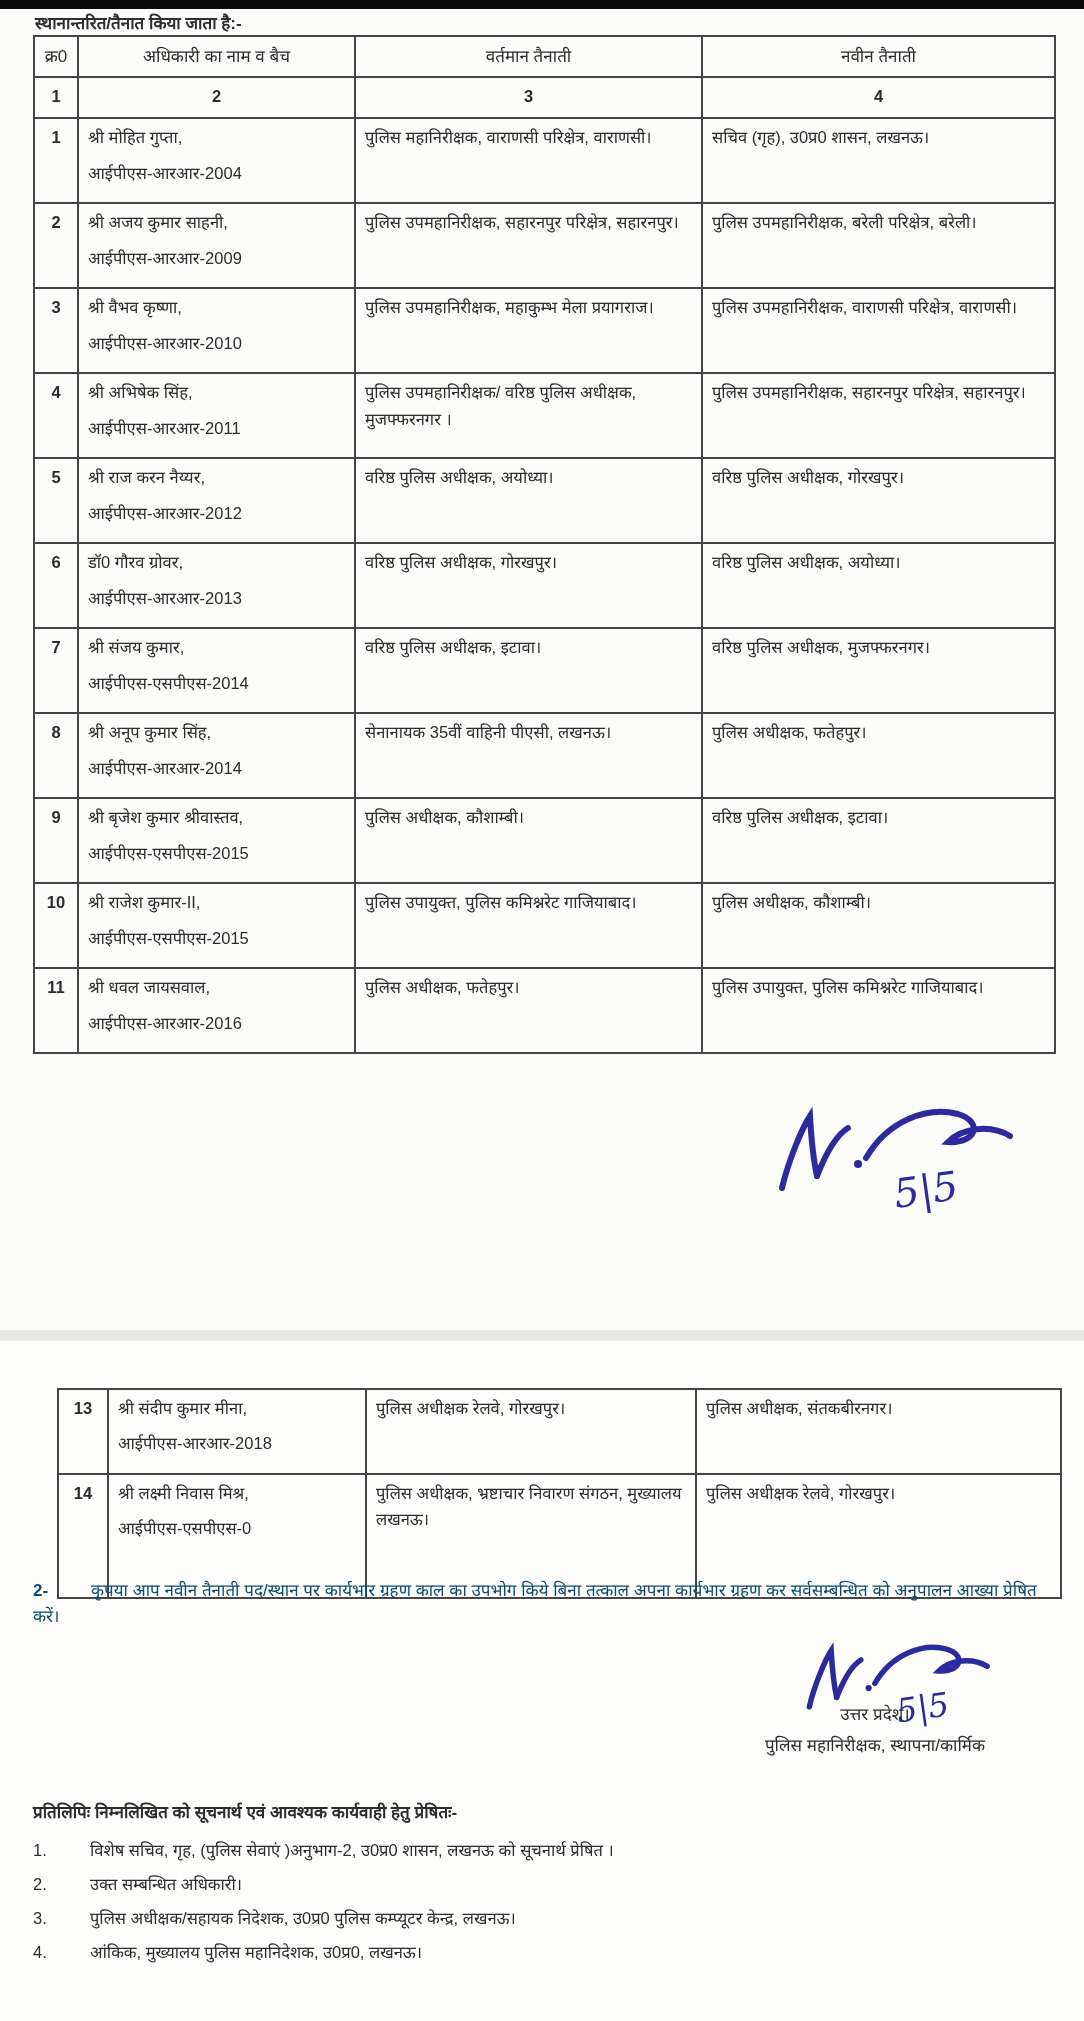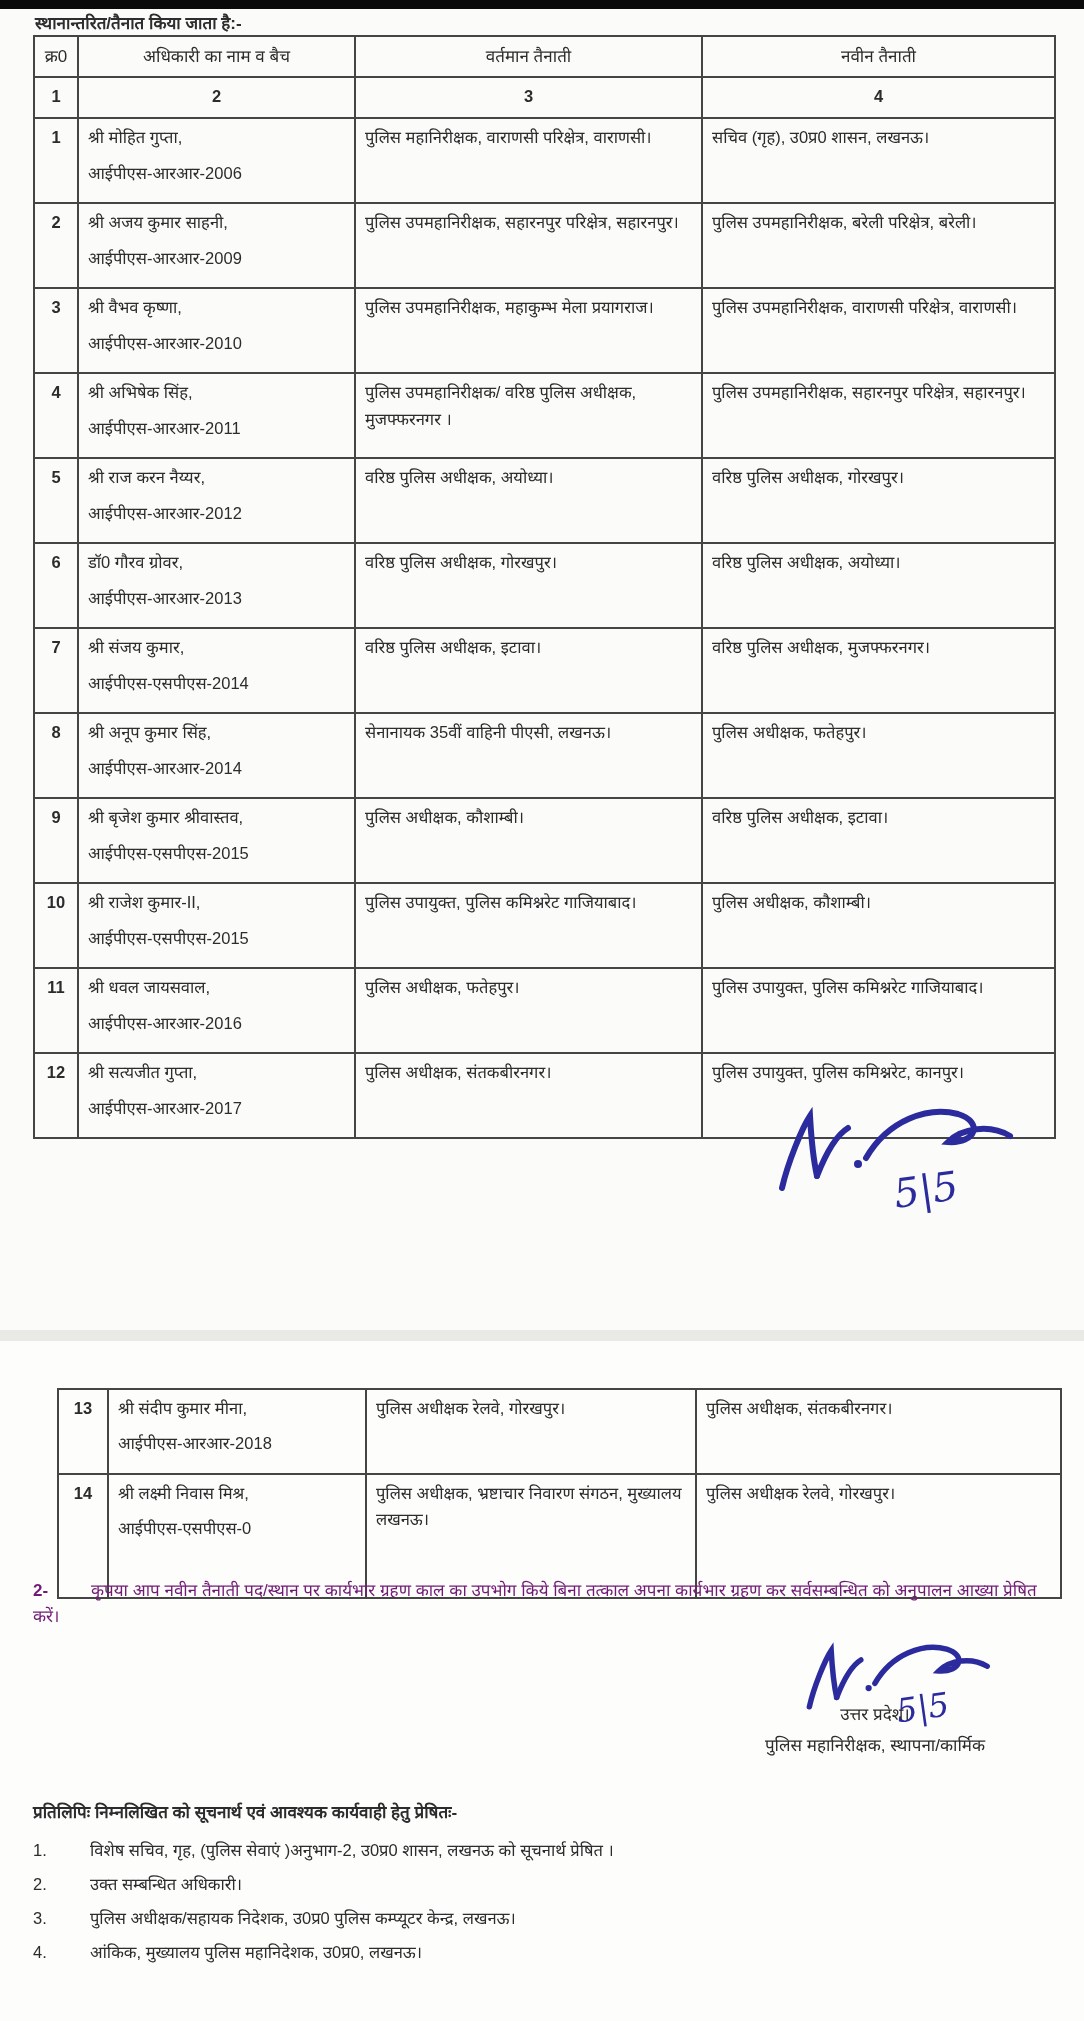--- a/index.html
+++ b/index.html
@@ -19,21 +19,21 @@
   table.doc th{font-weight:normal;text-align:center;vertical-align:middle;padding:6px 4px;font-size:17px;}
   .t1{position:absolute;left:33px;top:35px;width:1021px;}
   .t2{position:absolute;left:57px;top:1388px;width:1003px;}
   .numrow td{text-align:center;font-weight:bold;height:30px;line-height:1.2;}
   .sno{text-align:center;font-weight:bold;}
   .r td{height:74px;}
   .officer div{margin-bottom:9px;}
   .sep{position:absolute;left:0;top:1330px;width:1084px;height:11px;background:#e9e9e5;}
   .page2{position:absolute;left:0;top:1341px;width:1084px;height:680px;background:#fdfdfc;}
   .sig{position:absolute;}
-  .para2{position:absolute;left:33px;top:1578px;width:1018px;font-size:17px;line-height:1.55;color:#701a75;}
+  .para2{position:absolute;left:33px;top:1578px;width:1018px;font-size:17px;line-height:1.55;color:#0c4a6e;}
   .para2 .pnum{display:inline-block;width:58px;font-weight:bold;}
   .signoff{position:absolute;left:690px;top:1700px;width:370px;text-align:center;font-size:17px;line-height:1.8;color:#2c2c2c;}
   .signoff .nm{font-weight:bold;}
   .cc{position:absolute;left:33px;top:1800px;width:1020px;font-size:16.5px;color:#2c2c2c;}
   .cc .head{font-weight:bold;font-size:17px;margin-bottom:16px;}
   .cc .item{display:flex;margin-bottom:10px;line-height:1.45;}
   .cc .inum{width:57px;flex:0 0 57px;}
 </style>
 </head>
 <body>
@@ -59,21 +59,21 @@
   <tr class="numrow">
     <td>1</td>
     <td>2</td>
     <td>3</td>
     <td>4</td>
   </tr>
   <tr class="r">
     <td class="sno">1</td>
     <td class="officer">
           <div>श्री मोहित गुप्ता,</div>
-          <div>आईपीएस-आरआर-2006</div>
+          <div>आईपीएस-आरआर-2004</div>
         </td>
     <td>पुलिस महानिरीक्षक, वाराणसी परिक्षेत्र, वाराणसी।</td>
     <td>सचिव (गृह), उ0प्र0 शासन, लखनऊ।</td>
   </tr>
   <tr class="r">
     <td class="sno">2</td>
     <td class="officer">
           <div>श्री अजय कुमार साहनी,</div>
           <div>आईपीएस-आरआर-2009</div>
         </td>
@@ -153,29 +153,20 @@
     <td>पुलिस अधीक्षक, कौशाम्बी।</td>
   </tr>
   <tr class="r">
     <td class="sno">11</td>
     <td class="officer">
           <div>श्री धवल जायसवाल,</div>
           <div>आईपीएस-आरआर-2016</div>
         </td>
     <td>पुलिस अधीक्षक, फतेहपुर।</td>
     <td>पुलिस उपायुक्त, पुलिस कमिश्नरेट गाजियाबाद।</td>
-  </tr>
-  <tr class="r">
-    <td class="sno">12</td>
-    <td class="officer">
-          <div>श्री सत्यजीत गुप्ता,</div>
-          <div>आईपीएस-आरआर-2017</div>
-        </td>
-    <td>पुलिस अधीक्षक, संतकबीरनगर।</td>
-    <td>पुलिस उपायुक्त, पुलिस कमिश्नरेट, कानपुर।</td>
   </tr>
 </tbody>
   </table>
 
 <svg class="sig" style="left:770px;top:1100px;" width="250" height="115" viewBox="0 0 250 115">
   <g fill="none" stroke="#2b2b9e" stroke-width="6" stroke-linecap="round">
     <path d="M12 88 C18 62 32 28 40 16 C41 34 43 58 47 76"></path>
     <path d="M47 76 C58 48 68 34 78 28"></path>
     <path d="M96 58 C118 20 158 6 188 14 C214 22 206 44 178 42 C192 28 220 24 240 36"></path>
   </g>

